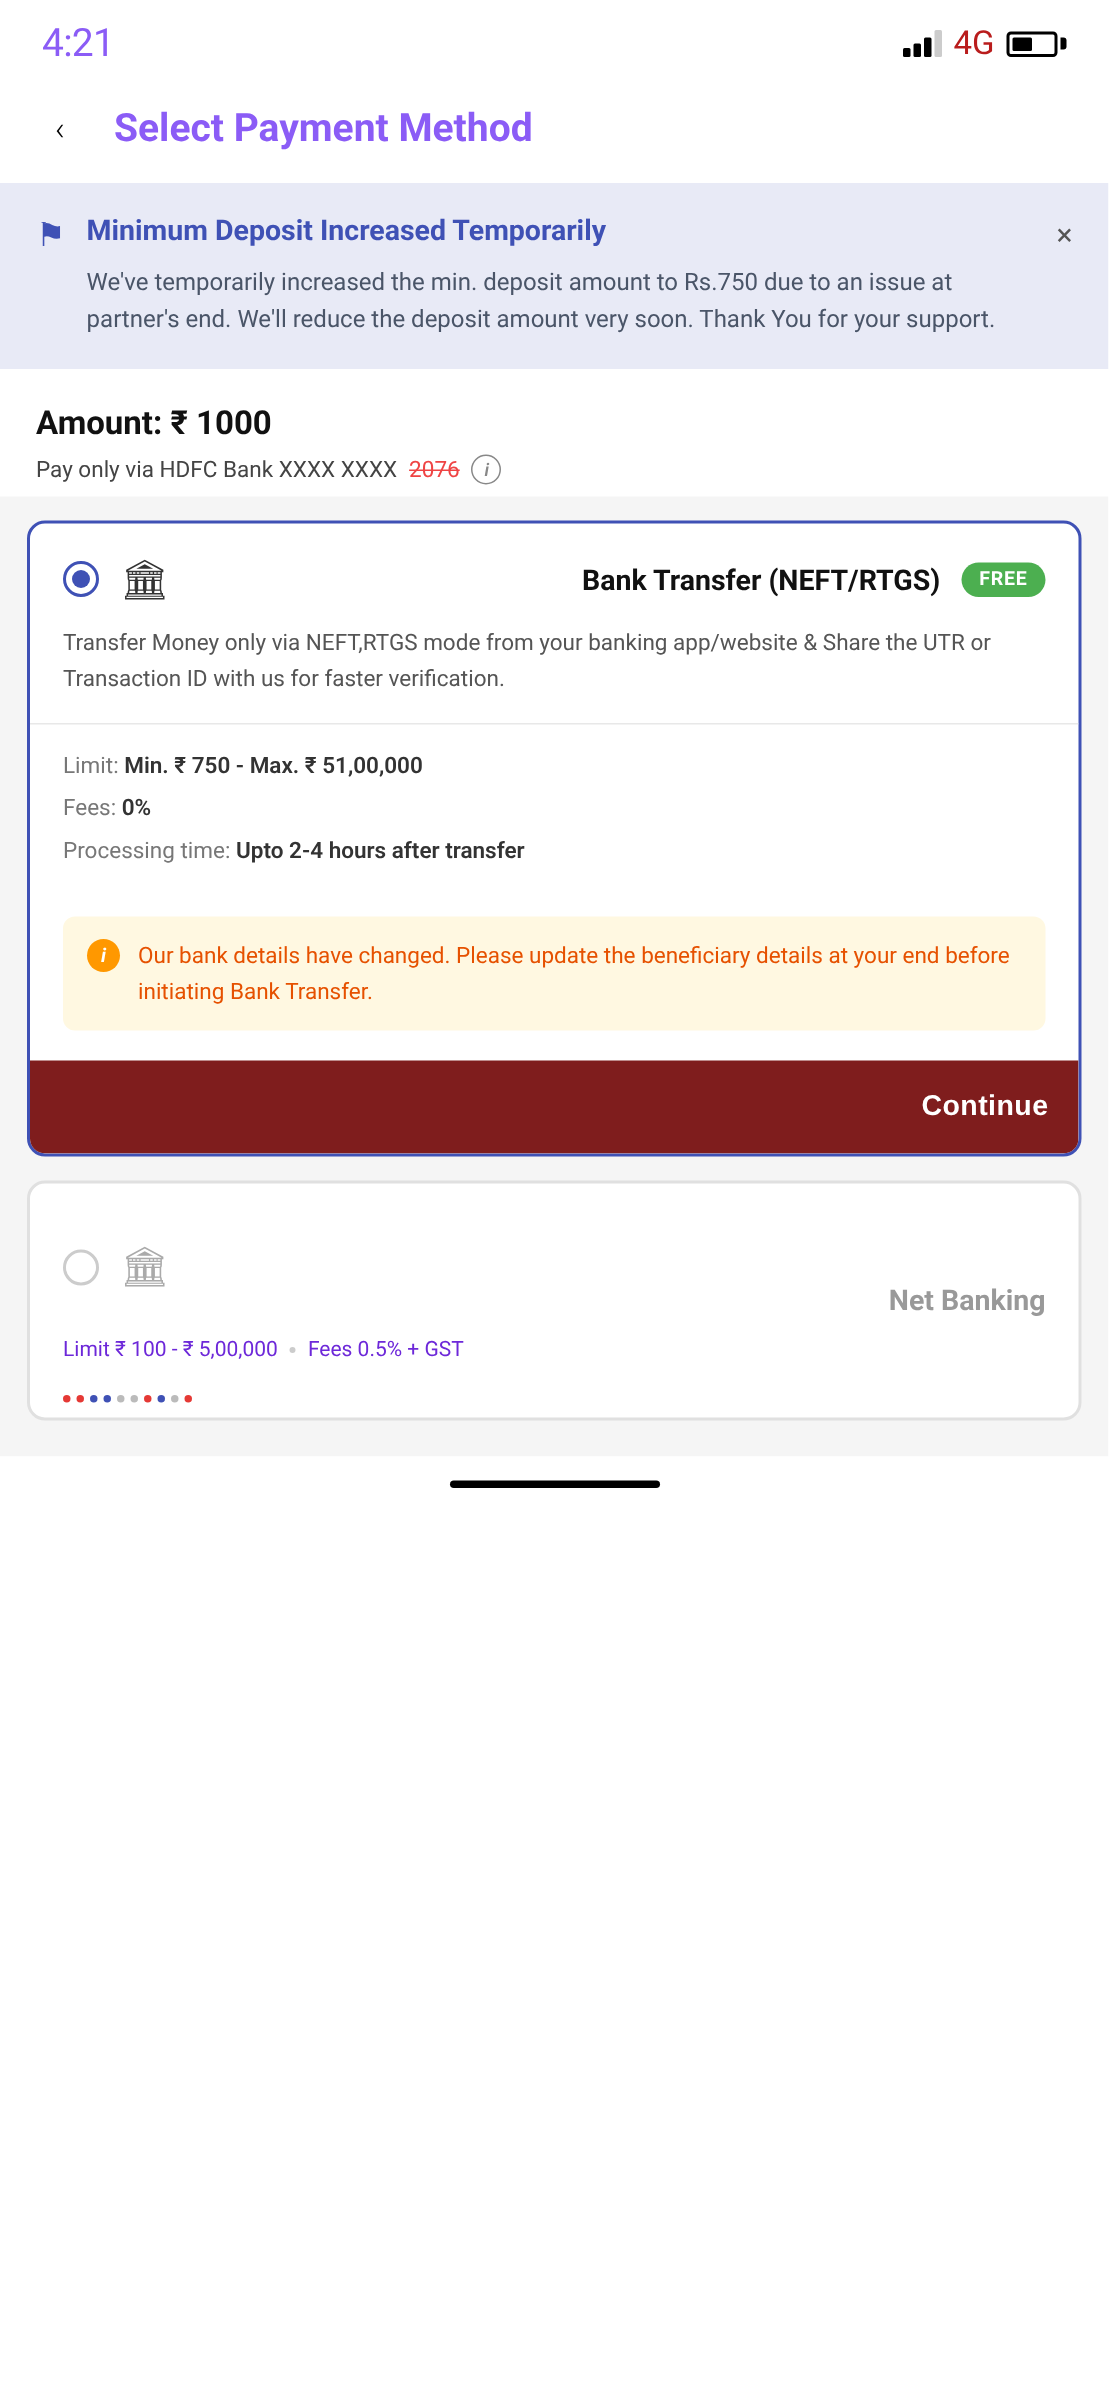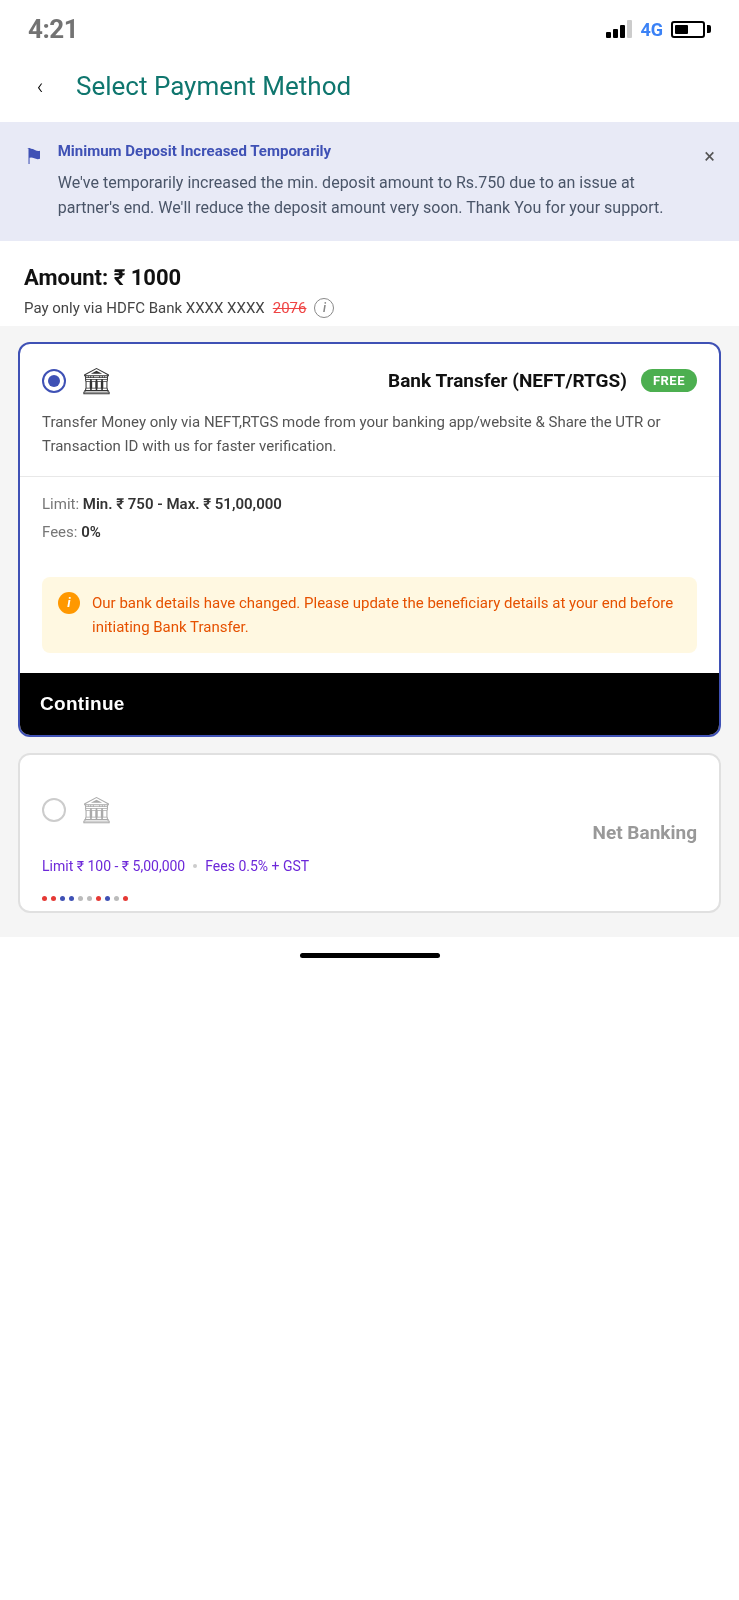--- a/index.html
+++ b/index.html
@@ -15,22 +15,22 @@
     
     .status-bar {
       display: flex;
       justify-content: space-between;
       align-items: center;
       padding: 14px 28px 10px 28px;
       background: #fff;
     }
     .status-time {
       font-size: 26px;
-      font-weight: 700;
-      color: #737373;
+      font-weight: 400;
+      color: #8b5cf6;
       letter-spacing: -0.5px;
     }
     .status-icons {
       display: flex;
       align-items: center;
       gap: 8px;
     }
     .signal-bars {
       display: flex;
       align-items: flex-end;
@@ -41,23 +41,23 @@
       width: 5px;
       background: #000;
       border-radius: 1px;
     }
     .signal-bar.empty { background: #ccc; }
     .signal-bar:nth-child(1) { height: 6px; }
     .signal-bar:nth-child(2) { height: 9px; }
     .signal-bar:nth-child(3) { height: 13px; }
     .signal-bar:nth-child(4) { height: 18px; }
     .lte-text {
-      font-size: 18px;
-      font-weight: 700;
-      color: #3b82f6;
+      font-size: 22px;
+      font-weight: 400;
+      color: #b91c1c;
     }
     .battery {
       display: flex;
       align-items: center;
       gap: 2px;
     }
     .battery-body {
       width: 34px;
       height: 17px;
       border: 2px solid #000;
@@ -96,22 +96,22 @@
       justify-content: center;
       cursor: pointer;
     }
     .back-icon {
       font-size: 22px;
       color: #000;
       font-weight: 300;
     }
     .header-title {
       font-size: 26px;
-      font-weight: 400;
-      color: #0f766e;
+      font-weight: 700;
+      color: #8b5cf6;
     }
 
     
     .notice-banner {
       background: #e8eaf6;
       padding: 20px 24px;
       margin: 0;
       display: flex;
       justify-content: space-between;
       align-items: flex-start;
@@ -123,21 +123,21 @@
       flex: 1;
     }
     .flag-icon {
       color: #3f51b5;
       font-size: 22px;
       margin-top: 2px;
       flex-shrink: 0;
     }
     .notice-text-block { flex: 1; }
     .notice-title {
-      font-size: 15px;
+      font-size: 19px;
       font-weight: 700;
       color: #3f51b5;
       margin-bottom: 8px;
       line-height: 1.3;
     }
     .notice-body {
       font-size: 16px;
       color: #4a5568;
       line-height: 1.6;
     }
@@ -318,25 +318,25 @@
       line-height: 1.6;
     }
 
     
     .continue-btn {
       display: block;
       width: calc(100% + 44px);
       margin-left: -22px;
       margin-right: -22px;
       padding: 20px;
-      background: #000000;
+      background: #7f1d1d;
       color: #fff;
       font-size: 19px;
       font-weight: 600;
-      text-align: left;
+      text-align: right;
       border: none;
       cursor: pointer;
       letter-spacing: 0.3px;
     }
 
     
     .net-banking-meta {
       font-size: 14px;
       color: #6d28d9;
       margin-bottom: 10px;
@@ -448,20 +448,24 @@
     <div class="card-divider"></div>
 
     <div class="card-details">
       <div class="detail-row">
         <span>Limit:</span>
         <strong>Min. ₹ 750 - Max. ₹ 51,00,000</strong>
       </div>
       <div class="detail-row">
         <span>Fees:</span>
         <strong>0%</strong>
+      </div>
+      <div class="detail-row">
+        <span>Processing time:</span>
+        <strong>Upto 2-4 hours after transfer</strong>
       </div>
     </div>
 
     <div class="warning-box">
       <div class="warning-icon">i</div>
       <div class="warning-text">Our bank details have changed. Please update the beneficiary details at your end before initiating Bank Transfer.</div>
     </div>
 
     <button class="continue-btn">Continue</button>
   </div>

